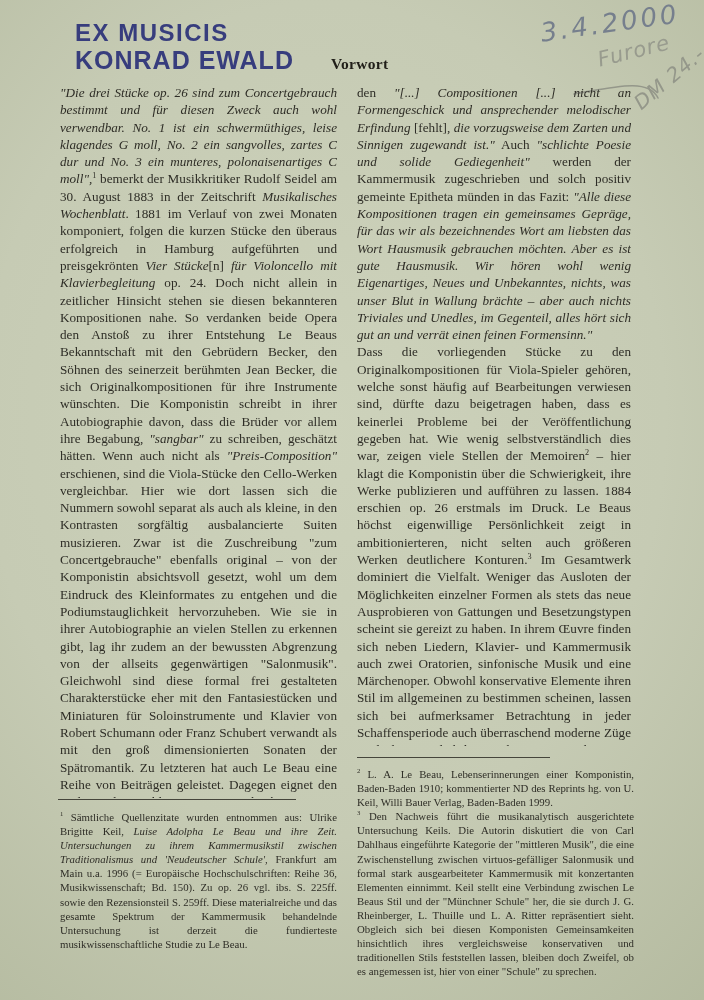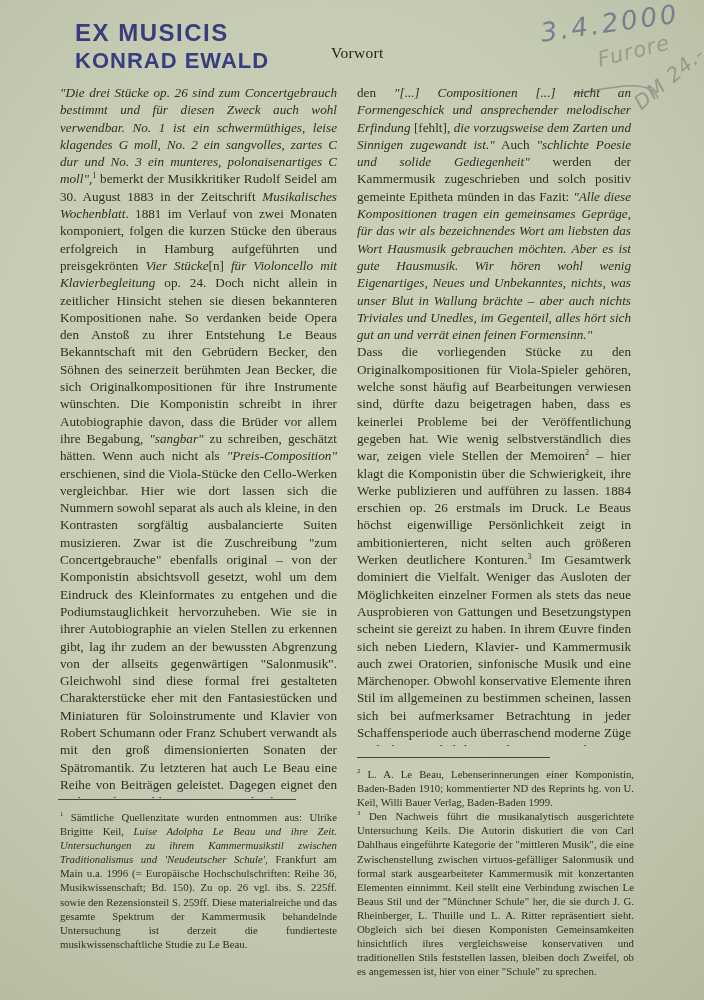--- a/index.html
+++ b/index.html
@@ -9,24 +9,24 @@
     background:radial-gradient(ellipse 620px 760px at 46% 42%, #cdd2bb 0%, #c6cbb4 55%, #b4ba9f 100%);
     font-family:"Liberation Serif", serif;
     color:#2e2d26;
   }
   
   .masthead{
     position:absolute;left:75px;top:19px;width:320px;text-align:left;
     font-family:"Liberation Sans", sans-serif;font-weight:bold;color:#373d7d;
   }
   .masthead .l1{font-size:24px;line-height:27px;letter-spacing:1.5px;}
-  .masthead .l2{font-size:22px;line-height:29px;letter-spacing:1px;}
+  .masthead .l2{font-size:25px;line-height:29px;letter-spacing:1px;}
   .vorwort{
-    position:absolute;left:331px;top:44px;
-    font-weight:normal;font-size:15.5px;color:#211f19;letter-spacing:.3px;
+    position:absolute;left:331px;top:55px;
+    font-weight:bold;font-size:15.5px;color:#211f19;letter-spacing:.3px;
   }
   
   .hand{position:absolute;font-family:"DejaVu Sans", sans-serif;font-style:italic;white-space:nowrap;}
   .hand-date{left:540px;top:8px;font-size:26px;color:#767f8d;transform:rotate(-8deg);letter-spacing:3px;}
   .hand-furore{left:597px;top:39px;font-size:21px;color:#989b8e;transform:rotate(-14deg);letter-spacing:1px;}
   .hand-price{left:629px;top:96px;font-size:20px;color:#94978a;transform:rotate(-40deg);transform-origin:left top;letter-spacing:1px;}
   .stroke-overlay{position:absolute;left:0;top:0;pointer-events:none;}
   
   .col{
     position:absolute;text-align:justify;

